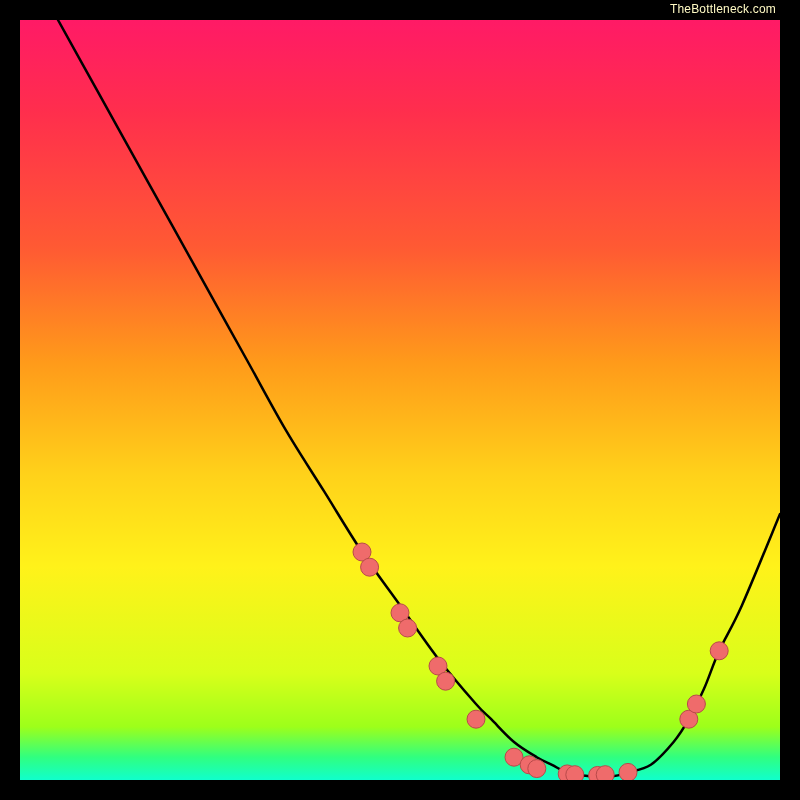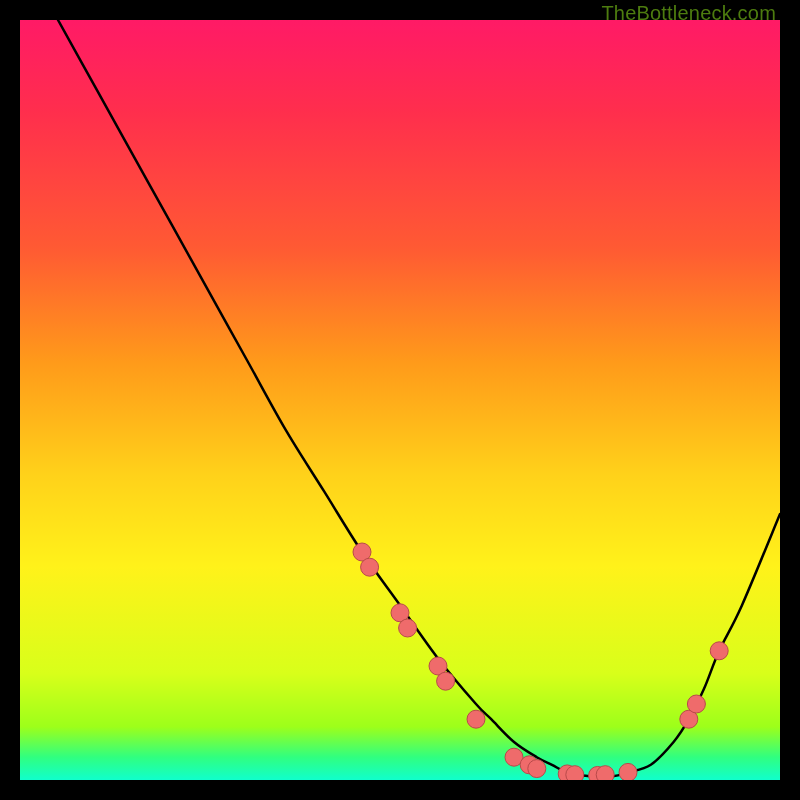--- a/index.html
+++ b/index.html
@@ -50,22 +50,22 @@
     position: absolute;
     left: 0;
     top: 0;
     width: 760px;
     height: 760px;
   }
   .attribution {
     position: absolute;
     top: 2px;
     right: 24px;
-    color: #4d7c0f;
-    font-size: 20px;
+    color: #fef9c3;
+    font-size: 12px;
     font-weight: 500;
     letter-spacing: 0.2px;
     user-select: none;
   }
 </style>
 </head>
 <body>
 
 <div class="attribution">TheBottleneck.com</div>
 

